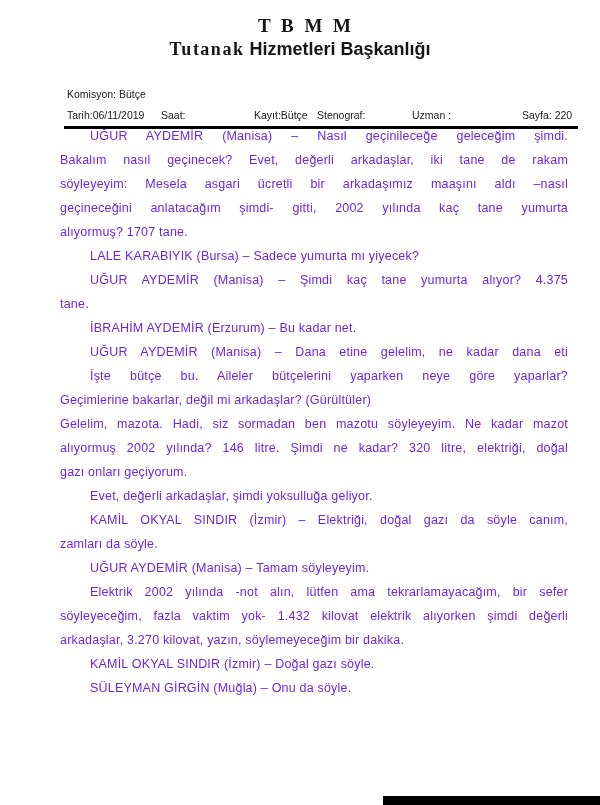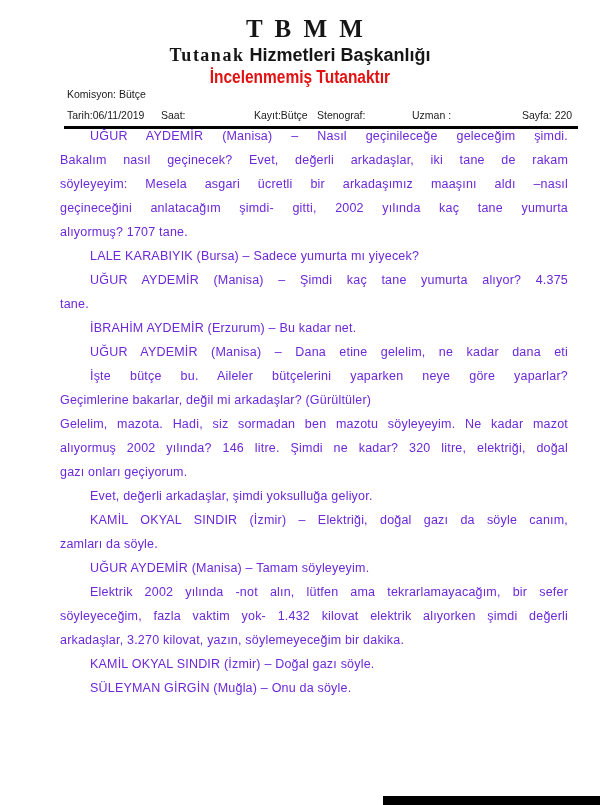--- a/index.html
+++ b/index.html
@@ -12,21 +12,21 @@
     overflow: hidden;
   }
   .page { position: absolute; inset: 0; background: #ffffff; }
 
   
   .hdr { position: absolute; left: 0; top: 0; width: 100%; text-align: center; }
   .h-org {
     margin-top: 15px;
     font-family: "Liberation Serif", serif;
     font-weight: bold;
-    font-size: 25px;
+    font-size: 19px;
     letter-spacing: 3px;
     color: #161616;
     padding-left: 12px;
   }
   .h-dept { margin-top: 2px; font-size: 18px; font-weight: bold; color: #161616; }
   .h-dept .serif-part {
     font-family: "Liberation Serif", serif;
     letter-spacing: 1.5px;
   }
   .h-dept .sans-part { font-family: "Liberation Sans", sans-serif; }
@@ -79,23 +79,20 @@
 </head>
 <body>
 
 <div class="page">
 
   <div class="hdr">
     <div class="h-org">T B M M</div>
     <div class="h-dept">
       <span class="serif-part">Tutanak</span><span class="sans-part"> Hizmetleri Başkanlığı</span>
     </div>
-    <div class="h-status">
-      <span class="squeeze" id="status-text" style="color: rgb(227, 18, 18);">İncelenmemiş Tutanaktır</span>
-    </div>
   </div>
 
   <div class="info">
     <span class="i-komisyon">Komisyon: Bütçe</span>
     <span class="i-tarih">Tarih:06/11/2019</span>
     <span class="i-saat">Saat:</span>
     <span class="i-kayit">Kayıt:Bütçe</span>
     <span class="i-stenograf">Stenograf:</span>
     <span class="i-uzman">Uzman :</span>
     <span class="i-sayfa">Sayfa: 220</span>

